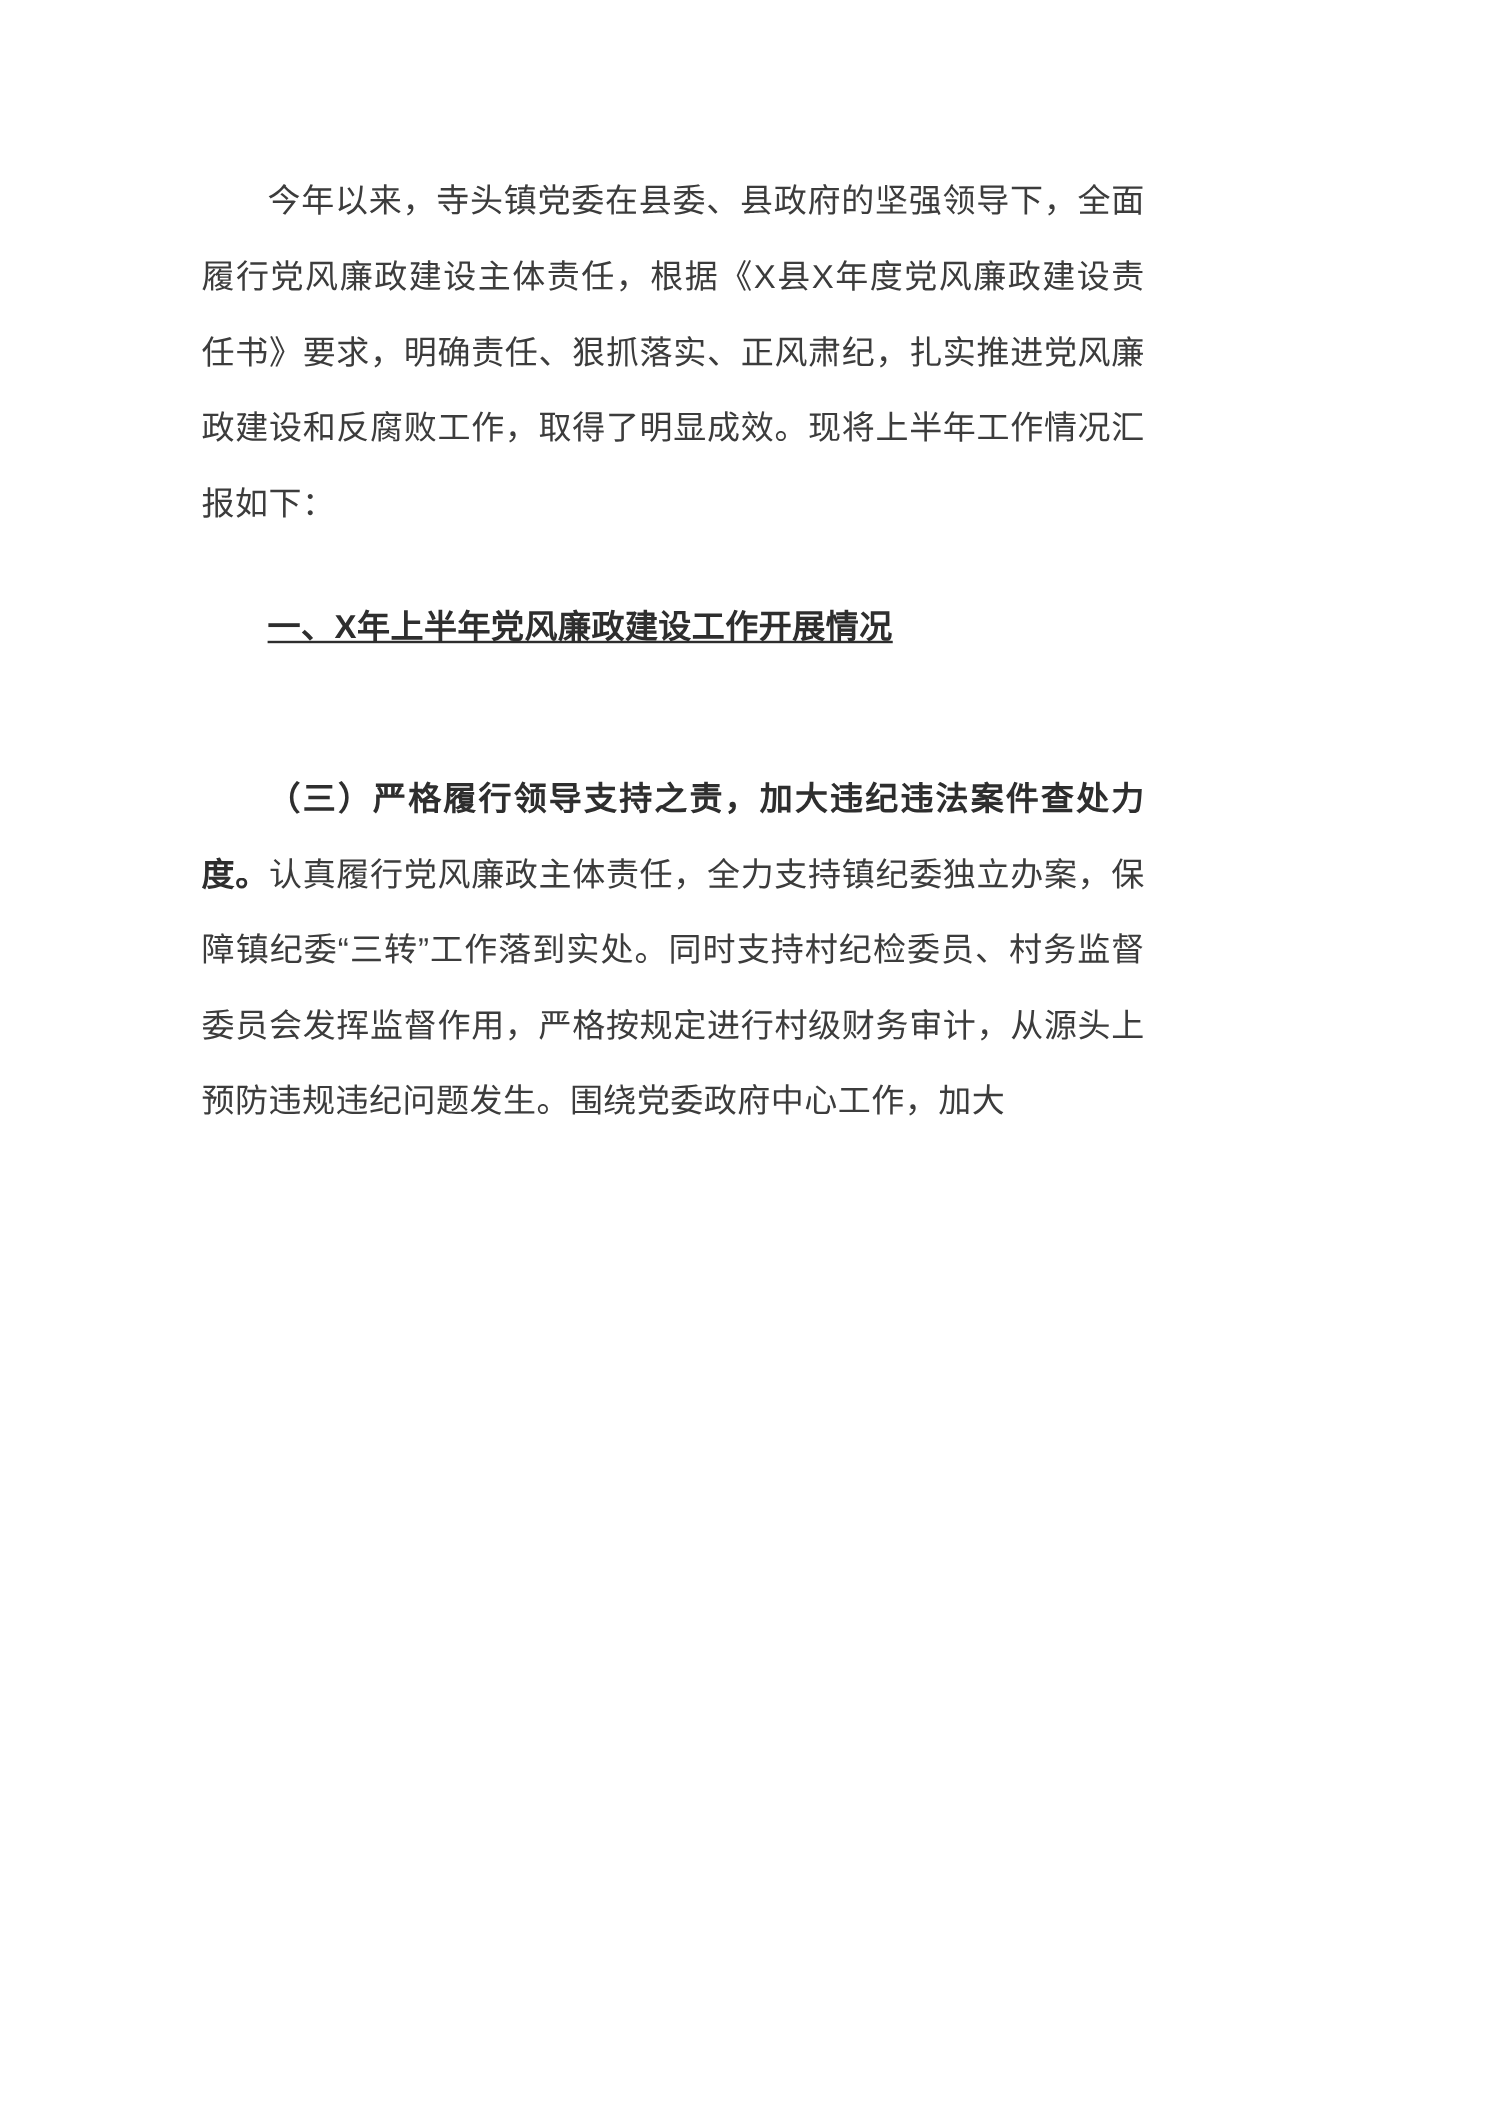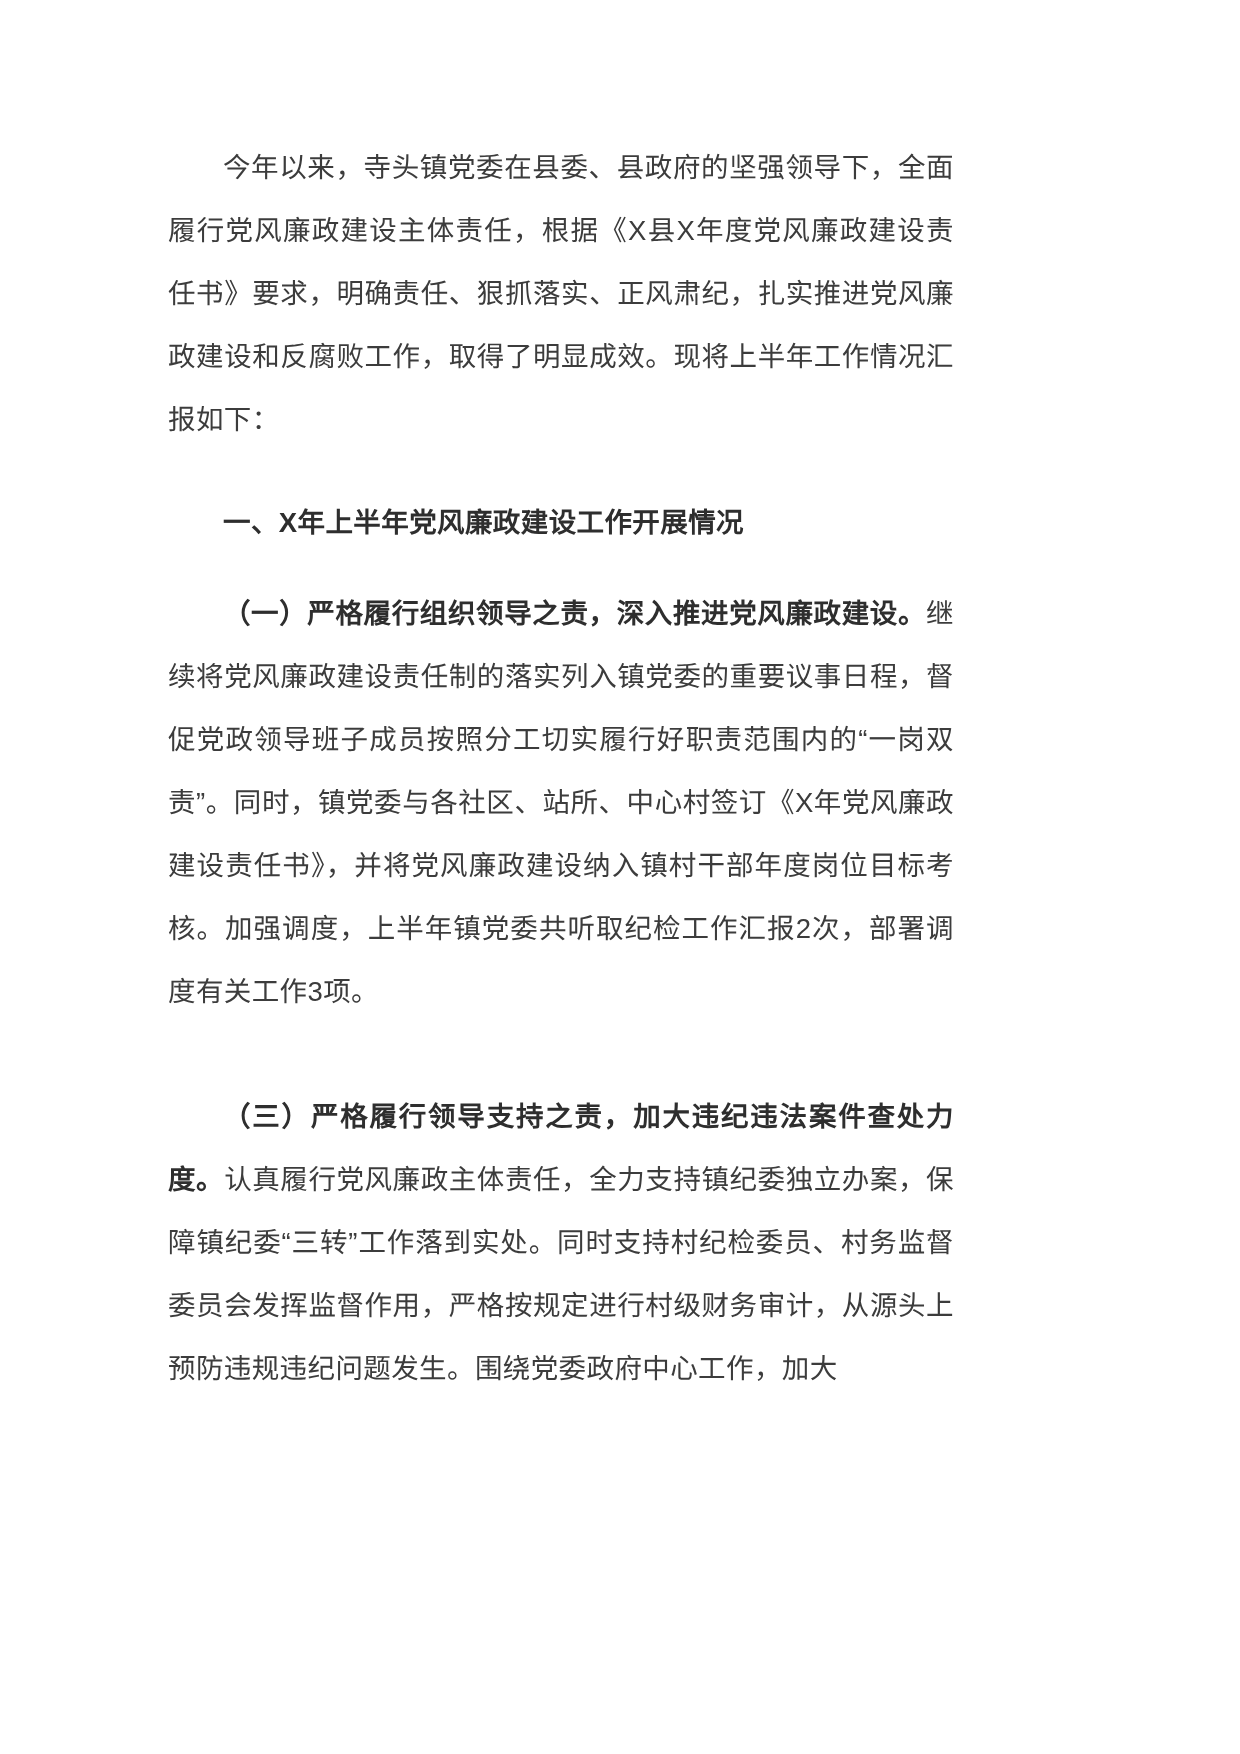--- a/index.html
+++ b/index.html
@@ -42,20 +42,21 @@
   }
   .heading {
     font-size: 27.5px;
     line-height: 63px;
     letter-spacing: 0.4px;
     font-weight: bold;
     color: #2e2e2e;
     margin: 16px 0 14px 0;
     text-indent: 2em;
     text-align: left;
+    text-decoration: underline;
   }
   .sec-lead {
     font-weight: bold;
     color: #2e2e2e;
   }
   .gap-sm { height: 14px; }
   .gap-md { height: 26px; }
 </style>
 </head>
 <body>
@@ -64,21 +65,20 @@
   <div class="content">
 
     <p class="para indent">今年以来，寺头镇党委在县委、县政府的坚强领导下，全面履行党风廉政建设主体责任，根据《X县X年度党风廉政建设责任书》要求，明确责任、狠抓落实、正风肃纪，扎实推进党风廉政建设和反腐败工作，取得了明显成效。现将上半年工作情况汇报如下：</p>
 
     <div class="gap-sm"></div>
 
     <h2 class="heading">一、X年上半年党风廉政建设工作开展情况</h2>
 
     <div class="gap-sm"></div>
 
-    <p class="para indent"><span class="sec-lead">（一）严格履行组织领导之责，深入推进党风廉政建设。</span><span>继续将党风廉政建设责任制的落实列入镇党委的重要议事日程，督促党政领导班子成员按照分工切实履行好职责范围内的“一岗双责”。同时，镇党委与各社区、站所、中心村签订《X年党风廉政建设责任书》，并将党风廉政建设纳入镇村干部年度岗位目标考核。加强调度，上半年镇党委共听取纪检工作汇报2次，部署调度有关工作3项。</span></p>
 
     <div class="gap-md"></div>
 
 
     <div class="gap-md"></div>
 
     <p class="para indent"><span class="sec-lead">（三）严格履行领导支持之责，加大违纪违法案件查处力度。</span><span>认真履行党风廉政主体责任，全力支持镇纪委独立办案，保障镇纪委“三转”工作落到实处。同时支持村纪检委员、村务监督委员会发挥监督作用，严格按规定进行村级财务审计，从源头上预防违规违纪问题发生。围绕党委政府中心工作，加大</span></p>
 
   </div>
 </div>

